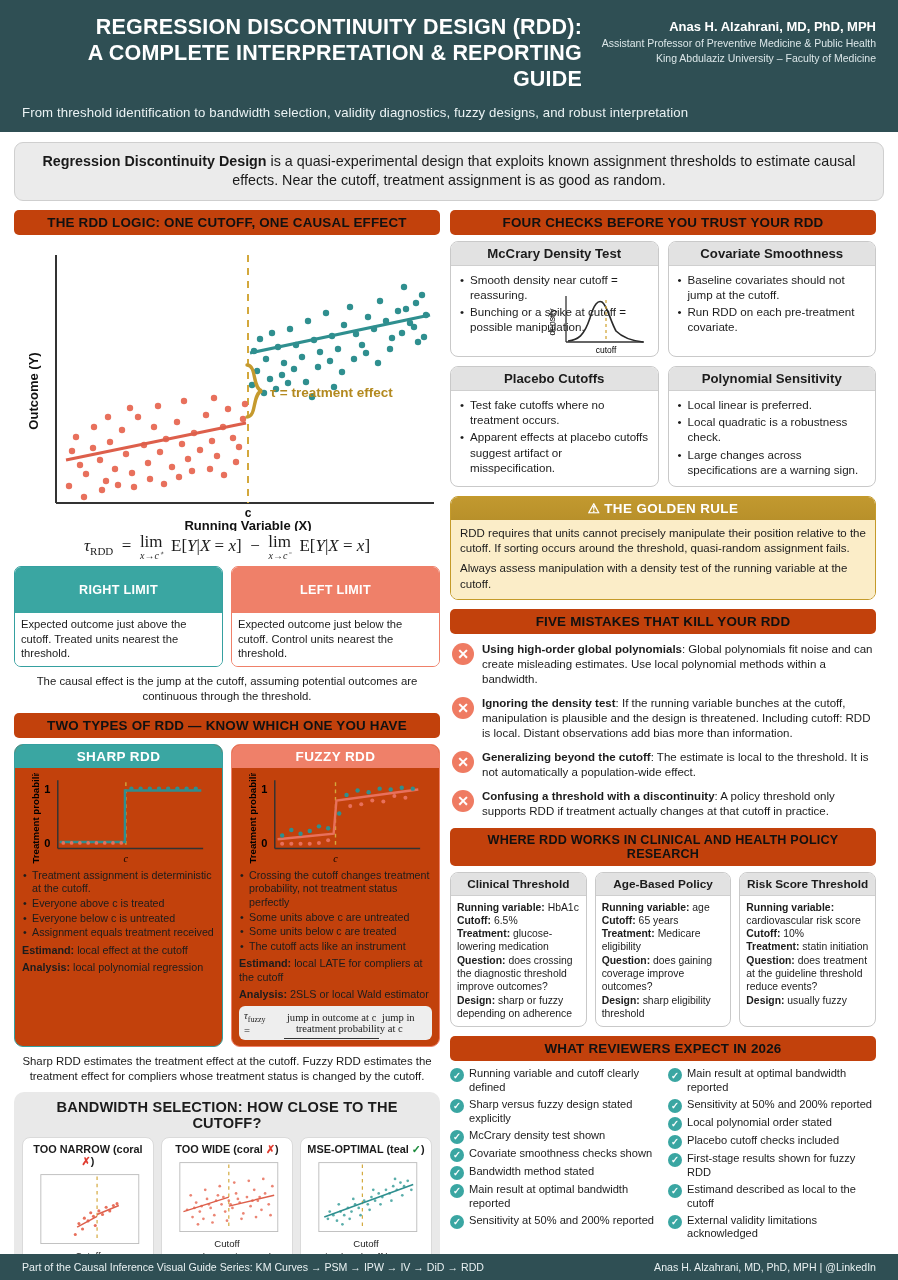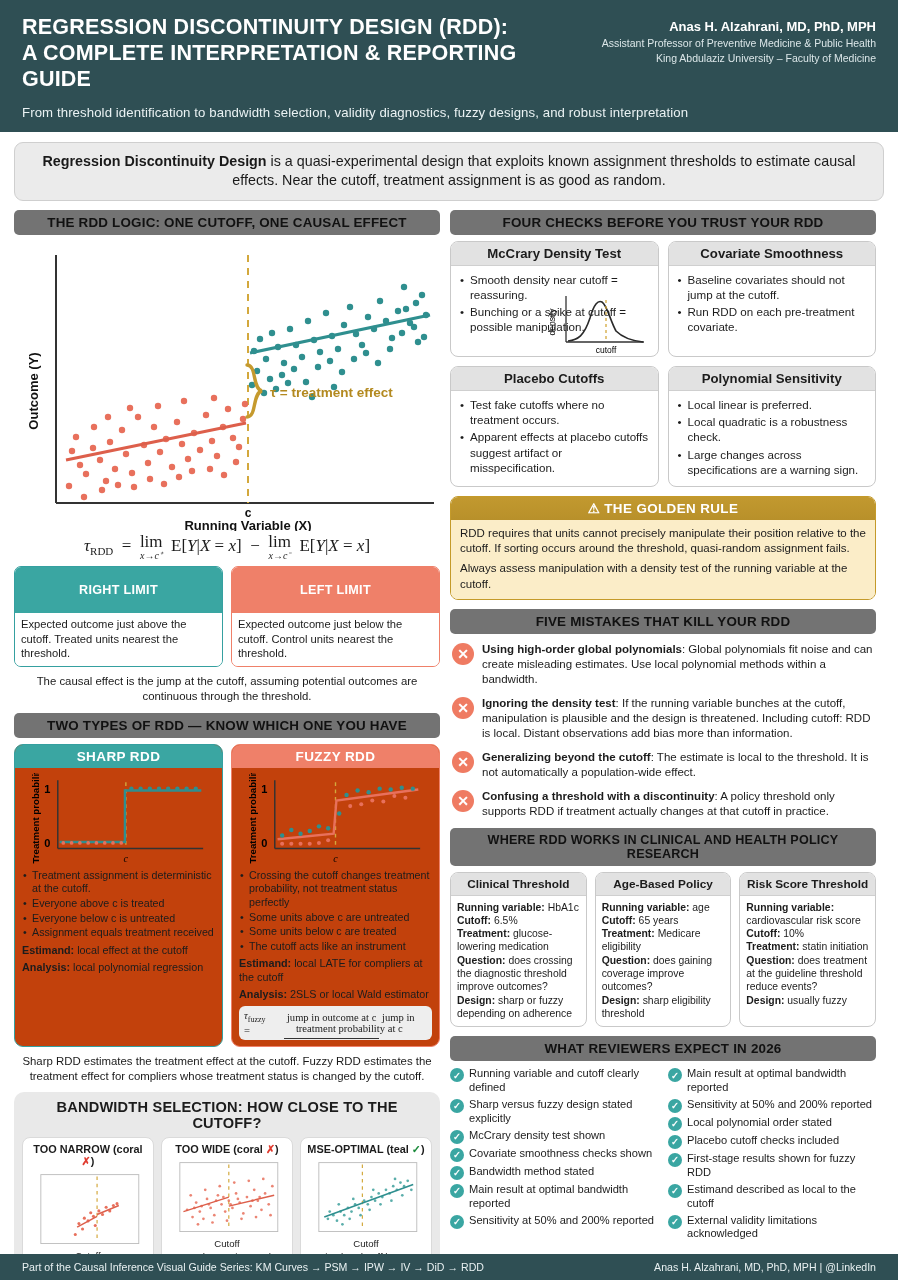--- a/index.html
+++ b/index.html
@@ -13,21 +13,21 @@
   .poster { width: 898px; height: 1280px; position: relative; background:#fff; }
 
   
   .header {
     background: #2f4f54;
     padding: 14px 22px 12px 22px;
     color: #fff;
     position: relative;
   }
   .header-top { display: flex; justify-content: space-between; align-items: flex-start; }
-  .title-block { max-width: 560px; }
+  .title-block { max-width: 560px; text-align: right; }
   .title-line {
     font-size: 21.5px; font-weight: 700; letter-spacing: .2px;
     line-height: 1.22; color: #ffffff;
   }
   .author-block { text-align: right; padding-top: 4px; }
   .author-name { font-size: 13px; font-weight: 700; color: #ffffff; line-height: 1.35; }
   .author-sub { font-size: 10.5px; color: #dbe6e8; line-height: 1.45; }
   .subtitle {
     margin-top: 12px; font-size: 13.2px; color: #eaf2f3; letter-spacing: .1px;
   }
@@ -45,21 +45,21 @@
     color: #1a1a1a;
   }
   .lead b { font-weight: 700; }
 
   
   .cols { display: flex; gap: 10px; padding: 9px 14px 0 14px; }
   .col-left { width: 426px; }
   .col-right { width: 426px; }
 
   .band {
-    background: #737373;
+    background: #c2410c;
     border-radius: 5px;
     text-align: center;
     font-weight: 700;
     font-size: 13.4px;
     padding: 5px 4px;
     letter-spacing: .2px;
     color: #111;
     margin-bottom: 6px;
   }
   .band.sm { font-size: 12.6px; }

